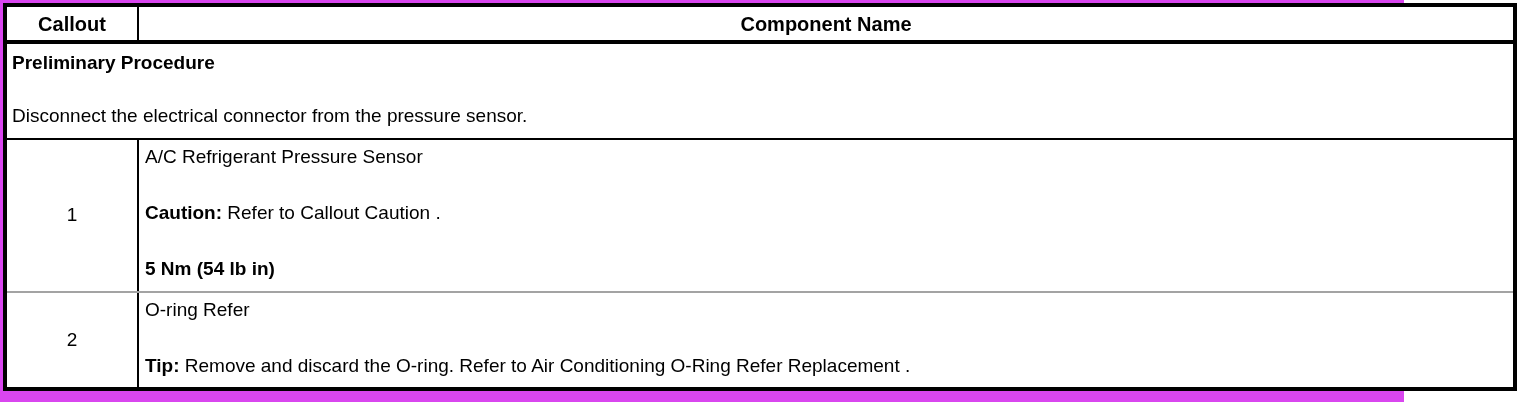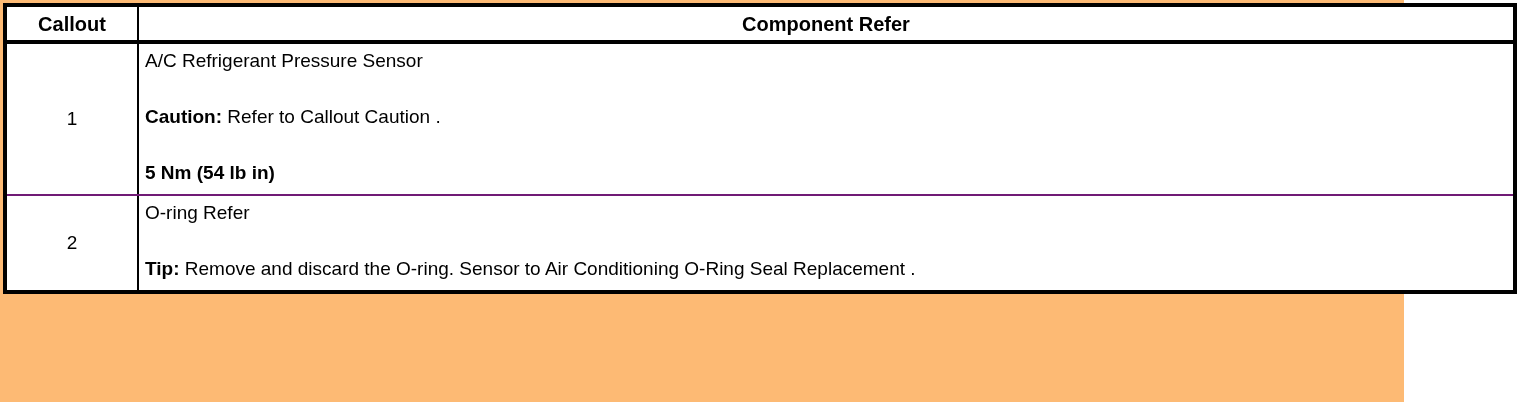--- a/index.html
+++ b/index.html
@@ -7,21 +7,21 @@
     padding: 0;
     background: #ffffff;
     font-family: "Liberation Sans", "DejaVu Sans", sans-serif;
     color: #000000;
   }
   .page {
     width: 1404px;
     height: 402px;
     box-sizing: border-box;
     padding: 3px 3px;
-    background: #fdba74;
+    background: #d946ef;
   }
   table.callout-table {
     width: 1514px;
     border-collapse: collapse;
     table-layout: fixed;
     background: #ffffff;
   }
   table.callout-table col.col-callout { width: 133px; }
   table.callout-table, th, td { border-color: #000000; }
   th, td {
@@ -58,50 +58,56 @@
     vertical-align: middle;
     border-right: 2px solid #000000;
     padding: 0;
   }
   
   td.content-cell {
     padding: 6px 8px 6px 6px;
   }
   td.content-cell p { margin: 0; }
   td.content-cell p + p { margin-top: 33px; }
-  tr.component-row-1 td { height: 153px; border-bottom: 2px solid #701a75; }
+  tr.component-row-1 td { height: 153px; border-bottom: 2px solid #a3a3a3; }
   tr.component-row-2 td { height: 97px; }
   .bold { font-weight: 700; margin-top: 14px; }
 </style>
 </head>
 <body>
 
 <div class="page">
   <table class="callout-table">
     <colgroup>
       <col class="col-callout">
       <col class="col-name">
     </colgroup>
     <thead>
       <tr>
         <th class="callout-header">Callout</th>
-        <th class="name-header">Component Refer</th>
+        <th class="name-header">Component Name</th>
       </tr>
     </thead>
     <tbody>
+      <tr>
+        <td class="preliminary-cell" colspan="2">
+          <p class="bold">Preliminary Procedure</p>
+          <p>Disconnect the electrical connector from the pressure sensor.</p>
+        </td>
+      </tr>
       <tr class="component-row-1">
         <td class="callout-cell">1</td>
         <td class="content-cell">
           <p>A/C Refrigerant Pressure Sensor</p>
           <p><span class="bold">Caution:</span><span> Refer to Callout Caution .</span></p>
           <p class="bold">5 Nm (54 lb in)</p>
         </td>
       </tr>
       <tr class="component-row-2">
         <td class="callout-cell">2</td>
         <td class="content-cell">
           <p>O-ring Refer</p>
-          <p><span class="bold">Tip:</span><span> Remove and discard the O-ring. Sensor to Air Conditioning O-Ring Seal Replacement .</span></p>
+          <p><span class="bold">Tip:</span><span> Remove and discard the O-ring. Refer to Air Conditioning O-Ring Refer Replacement .</span></p>
         </td>
       </tr>
     </tbody>
   </table>
 </div>
 
 </body></html>

